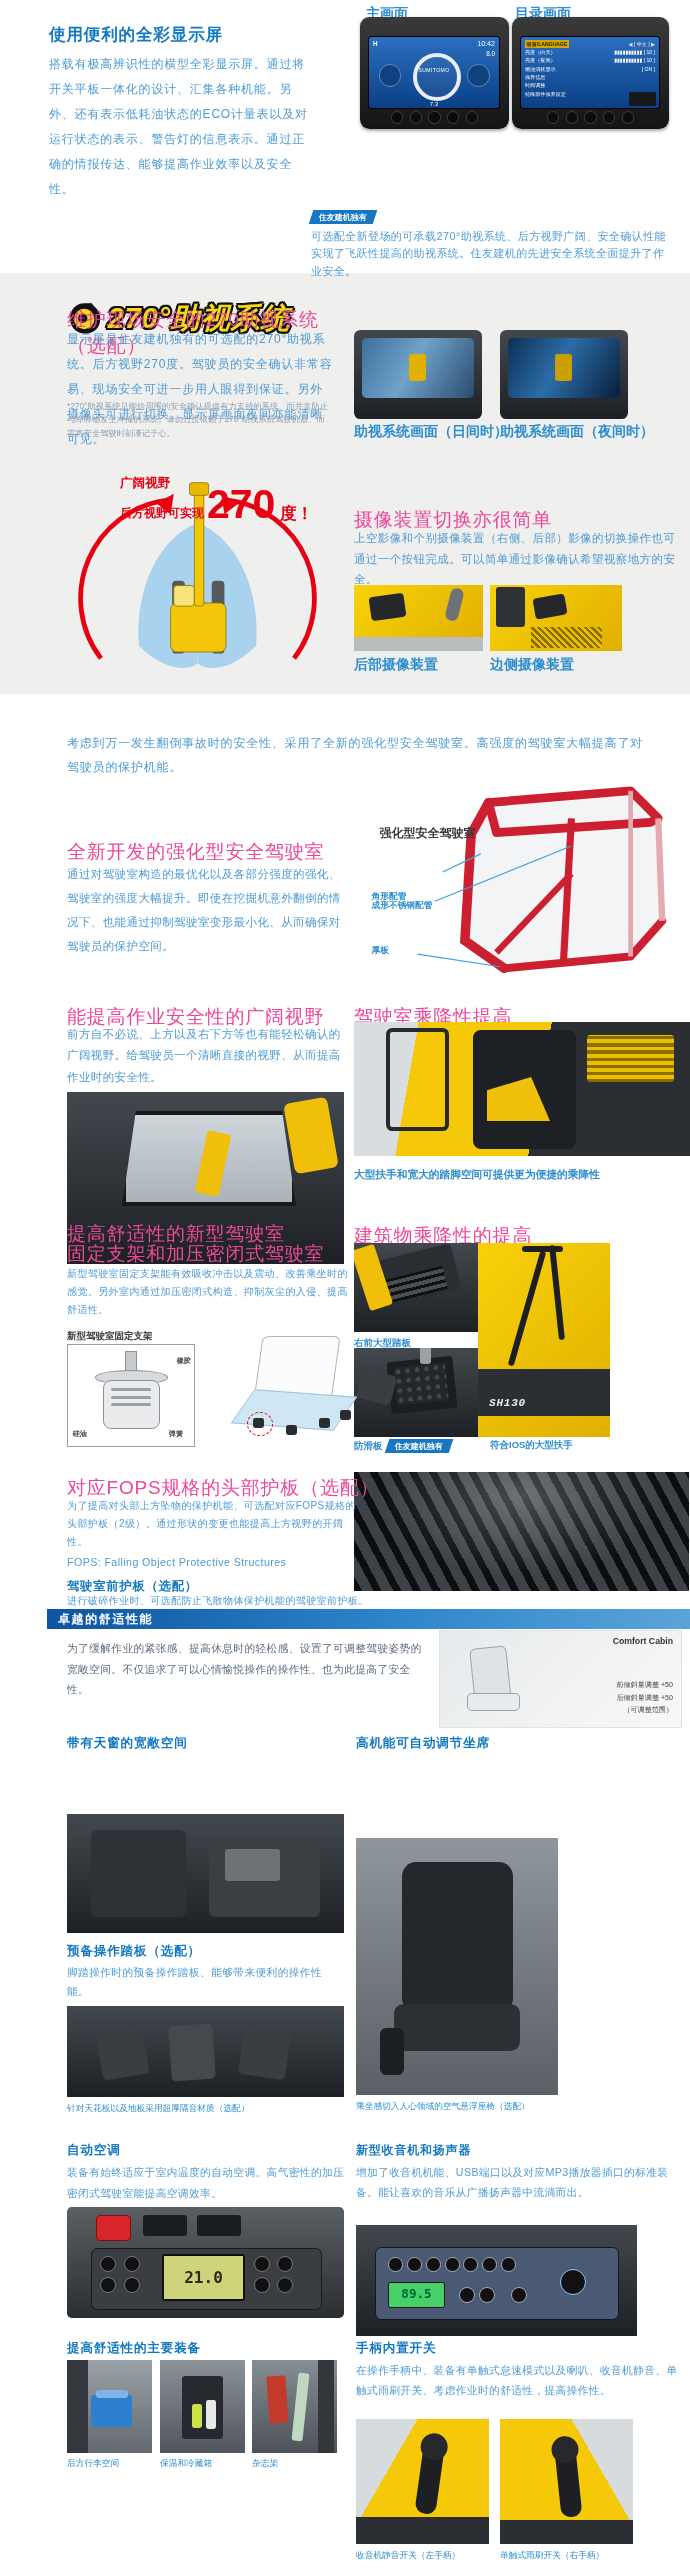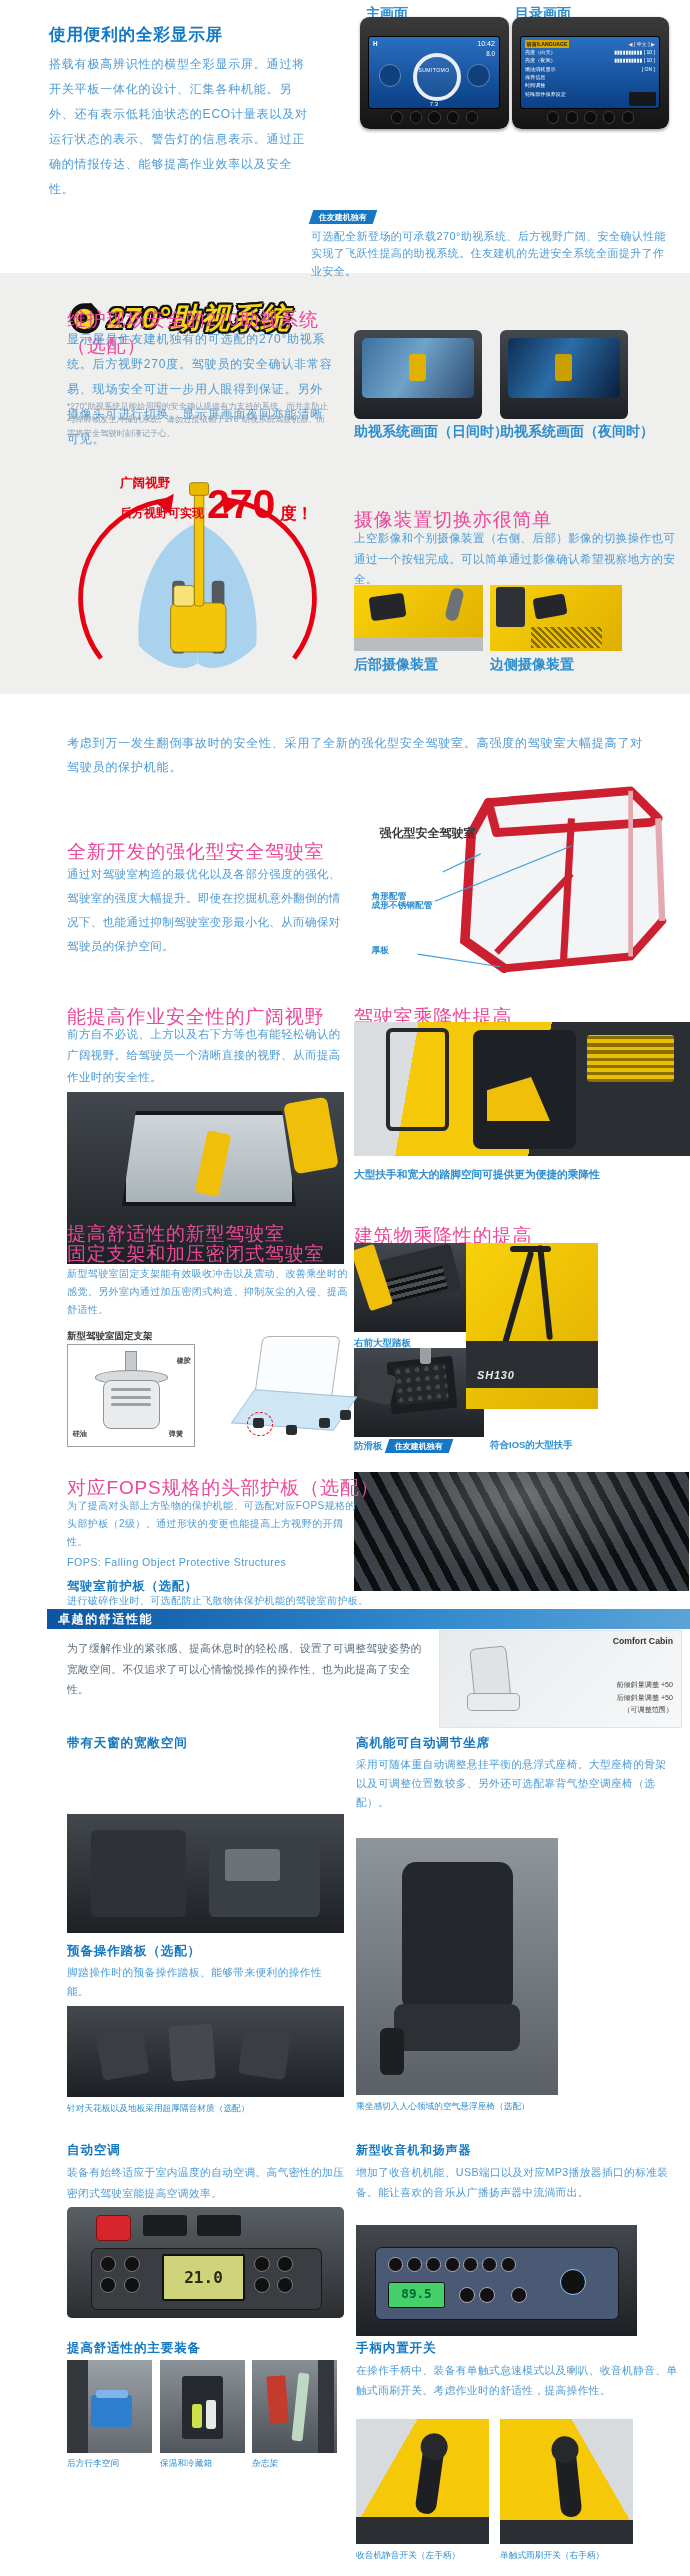--- a/index.html
+++ b/index.html
@@ -251,21 +251,21 @@
     <div class="hint" style="left:35px;top:11px;width:66px;height:52px;background:#1b1d20;border-radius:3.2px;transform:rotate(-6deg);"></div>
     <div class="hint" style="left:41px;top:17.4px;width:52px;height:38px;background:radial-gradient(circle at 4.7px 4.7px,#43474c 2.4px,transparent 2.4px);background-size:9.5px 9.5px;background-color:#24262a;transform:rotate(-6deg);"></div>
     <div class="hint" style="left:66px;top:-1.6px;width:11px;height:17.4px;background:#9ba0a5;border-radius:2.4px;"></div>
     <div class="hint" style="left:4.7px;top:24px;width:35px;height:30px;background:#3a3e42;border-radius:4.7px;transform:rotate(14deg);"></div>
   </div>
   <div class="abs" style="left:354px;top:1439px;display:flex;align-items:center;gap:4.7px;">
     <span class="cap-sm" style="font-size:9.5px;">防滑板</span>
     <span class="badge"><span>住友建机独有</span></span>
   </div>
 
-  <div class="photo p-yellow" style="left:466px;top:1243px;width:132px;height:166px;">
+  <div class="photo p-yellow" style="left:478px;top:1243px;width:132px;height:194px;font-family:Liberation Mono, monospace;">
     <div class="hint" style="left:46px;top:6.3px;width:6.3px;height:119px;background:#1d1f22;border-radius:3.2px;transform:rotate(16deg);"></div>
     <div class="hint" style="left:76px;top:1.6px;width:6.3px;height:95px;background:#1d1f22;border-radius:3.2px;transform:rotate(-6deg);"></div>
     <div class="hint" style="left:44px;top:3.2px;width:41px;height:6.3px;background:#1d1f22;border-radius:3.2px;"></div>
     <div class="hint" style="left:0;bottom:20.6px;width:100%;height:47px;background:#2b2f33;"></div>
     <div class="hint" style="left:11px;bottom:28.5px;color:#e8e8e8;font-weight:bold;font-size:11px;font-style:italic;letter-spacing:0.8px;">SH130</div>
   </div>
   <div class="abs cap-sm" style="left:490px;top:1439px;font-size:9.5px;">符合IOS的大型扶手</div>
 
   <div class="photo fopsgrid" style="left:354px;top:1472px;width:335px;height:119px;">
     <div class="hint" style="left:0;top:0;width:100%;height:100%;background:radial-gradient(ellipse at 50% 20%,rgba(255,255,255,.25),transparent 60%);"></div>
@@ -318,21 +318,20 @@
   </div>
 
   <div class="abs h-sm" style="left:67px;top:1735px;font-size:12.6px;">带有天窗的宽敞空间</div>
   <div class="photo p-dark" style="left:67px;top:1814px;width:277px;height:119px;">
     <div class="hint" style="left:24px;top:16px;width:95px;height:87px;background:#2e3236;border-radius:6.3px;"></div>
     <div class="hint" style="left:142px;top:24px;width:111px;height:79px;background:#3a3f44;border-radius:6.3px;"></div>
     <div class="hint" style="left:158px;top:35px;width:55px;height:32px;background:#6d7largest377;border-radius:3.2px;background:#6d7277;"></div>
   </div>
 
   <div class="abs h-sm" style="left:356px;top:1735px;font-size:12.6px;">高机能可自动调节坐席</div>
-  <div class="abs body-sm" style="left:356px;top:1755px;width:320px;">采用可随体重自动调整悬挂平衡的悬浮式座椅。大型座椅的骨架以及可调整位置数较多、另外还可选配靠背气垫空调座椅（选配）。</div>
   <div class="photo" style="left:356px;top:1838px;width:202px;height:257px;background:linear-gradient(#8f969c,#5a6065);">
     <div class="hint" style="left:46px;top:24px;width:111px;height:150px;background:#24272b;border-radius:14.2px;"></div>
     <div class="hint" style="left:38px;top:166px;width:126px;height:47px;background:#2c3034;border-radius:9.5px;"></div>
     <div class="hint" style="left:24px;top:190px;width:24px;height:47px;background:#1d2023;border-radius:6.3px;"></div>
   </div>
   <div class="abs cap-sm" style="left:356px;top:2101px;width:253px;font-weight:normal;color:#2e8ed0;">乘坐感切入人心领域的空气悬浮座椅（选配）</div>
 
   <div class="abs h-sm" style="left:67px;top:1943px;font-size:12.6px;">预备操作踏板（选配）</div>
   <div class="abs body-sm" style="left:67px;top:1963px;width:277px;">脚踏操作时的预备操作踏板、能够带来便利的操作性能。</div>
   <div class="photo p-dark" style="left:67px;top:2006px;width:277px;height:91px;">

